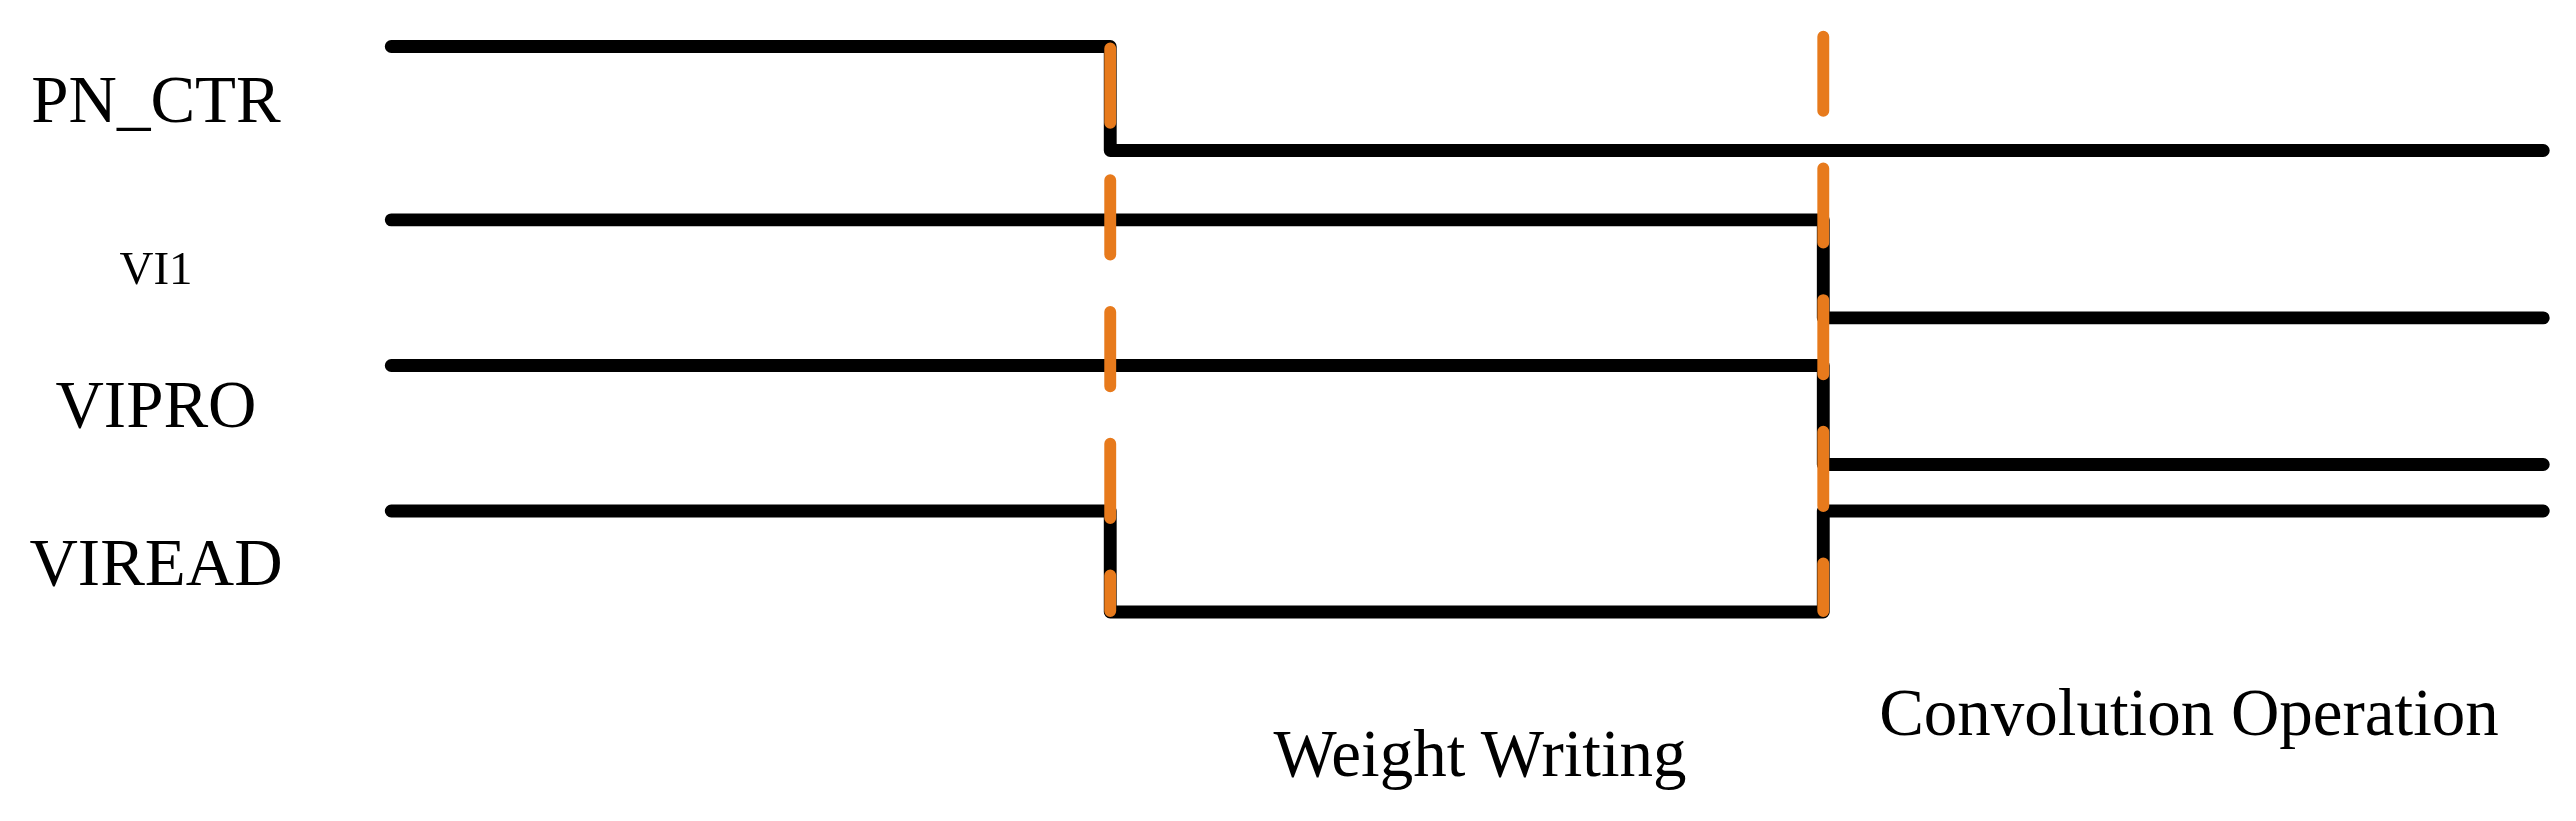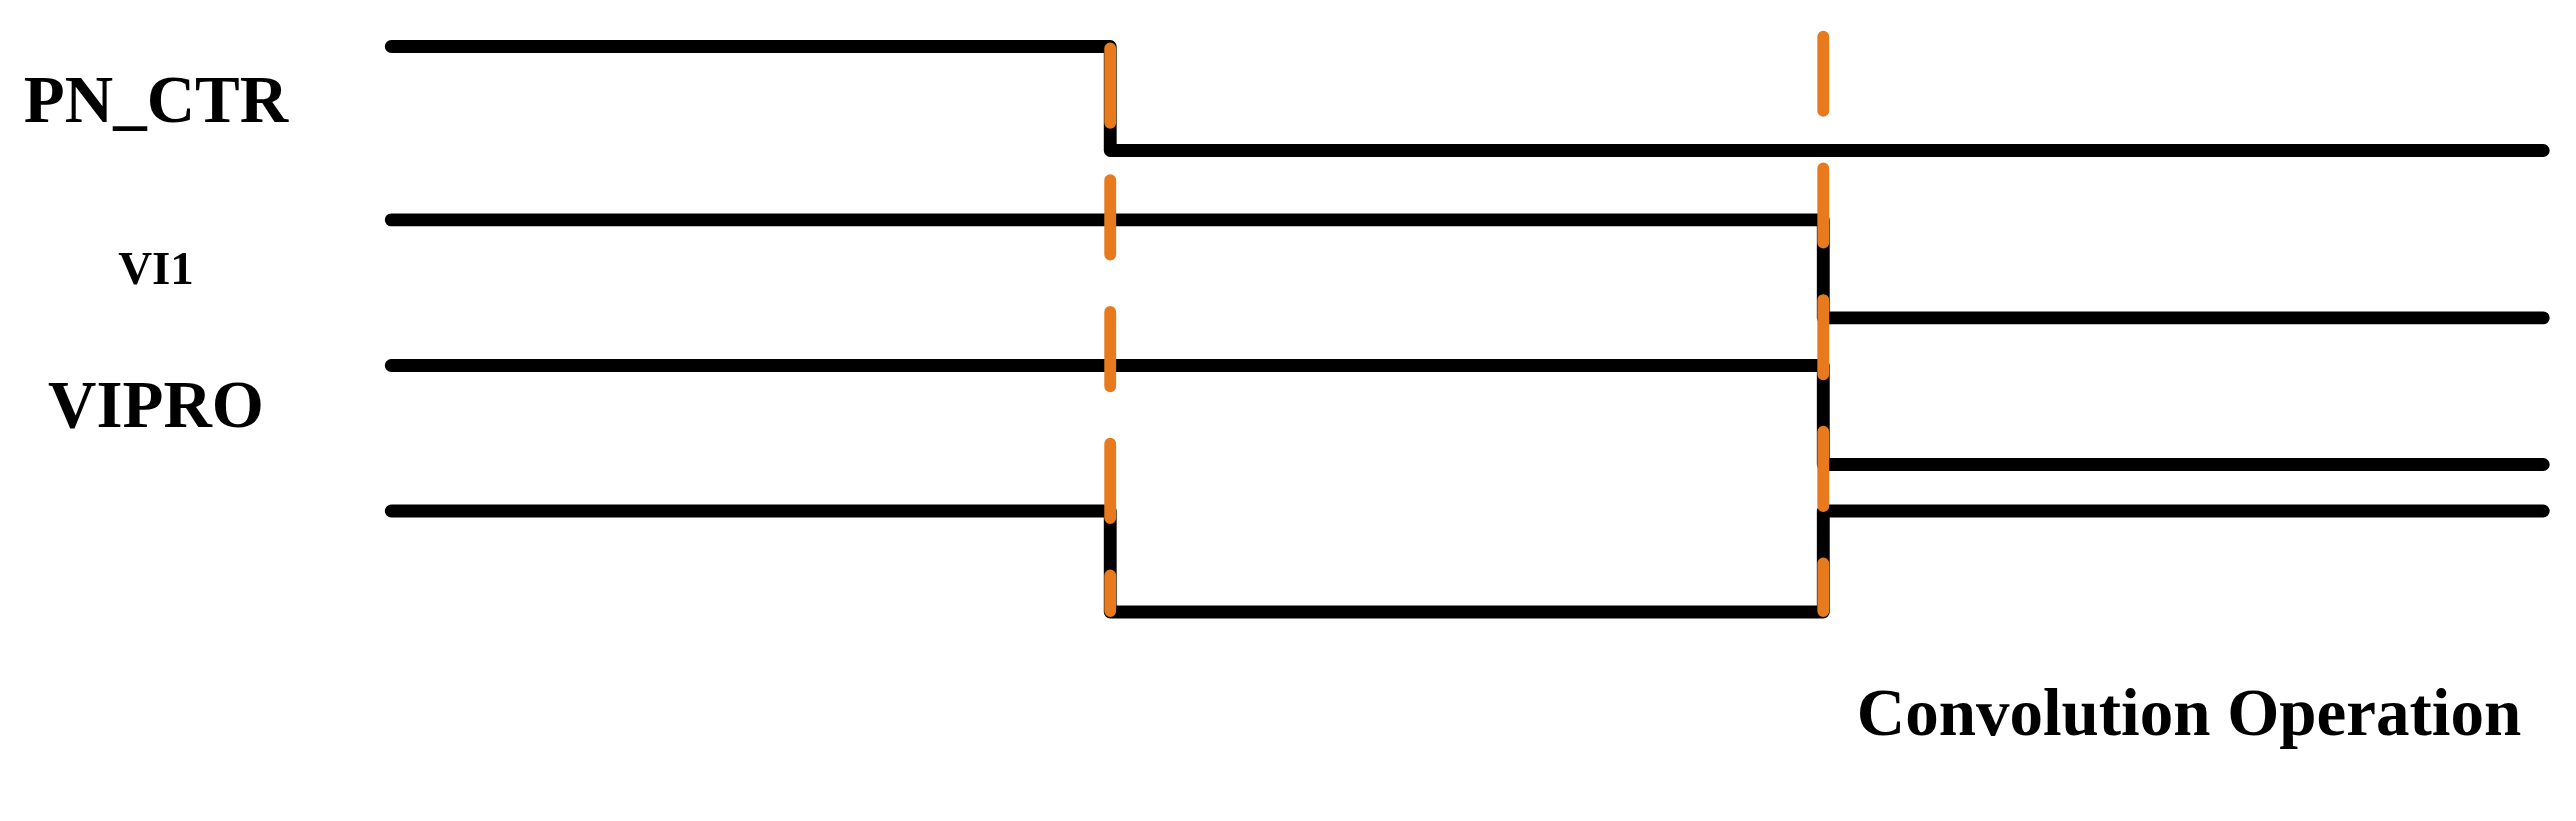--- a/index.html
+++ b/index.html
@@ -7,21 +7,21 @@
     position:relative;
     width:2576px;
     height:821px;
     background:#ffffff;
     overflow:hidden;
     font-family:"Liberation Serif","DejaVu Serif",serif;
   }
   #wave-svg{position:absolute;left:0;top:0;}
   .sig-label,.phase-label{
     position:absolute;
-    font-weight:bold;
+    font-weight:normal;
     color:#000000;
     white-space:nowrap;
     transform:translate(-50%,-50%);
     line-height:1;
     user-select:none;
   }
 </style>
 </head>
 <body>
 
@@ -31,16 +31,18 @@
       <polyline points="395,222 1121,222 1121,222 1841,222 1841,321 2568,321" fill="none" stroke="#000000" stroke-width="13" stroke-linecap="round" stroke-linejoin="round"></polyline>
       <polyline points="395,369 1121,369 1121,369 1841,369 1841,469 2568,469" fill="none" stroke="#000000" stroke-width="13" stroke-linecap="round" stroke-linejoin="round"></polyline>
       <polyline points="395,516 1121,516 1121,618 1841,618 1841,516 2568,516" fill="none" stroke="#000000" stroke-width="13" stroke-linecap="round" stroke-linejoin="round"></polyline>
       <line x1="1121" x2="1121" y1="49" y2="617" stroke="#E77A1C" stroke-width="12" stroke-linecap="round" stroke-dasharray="75 58"></line>
       <line x1="1841" x2="1841" y1="37" y2="617" stroke="#E77A1C" stroke-width="12" stroke-linecap="round" stroke-dasharray="75 58"></line>
     </svg>
 
   <div class="sig-label" style="left: 156px; top: 99px; font-size: 67px;">PN_CTR</div>
   <div class="sig-label" style="left: 156px; top: 268px; font-size: 47px;">VI1</div>
   <div class="sig-label" style="left: 156px; top: 404px; font-size: 67px;">VIPRO</div>
+  <div class="sig-label" style="left: 156px; top: 562px; font-size: 67px;">VIREAD</div>
 
+  <div class="phase-label" style="left: 1480px; top: 753px; font-size: 67px;">Weight Writing</div>
   <div class="phase-label" style="left: 2189px; top: 712px; font-size: 67px;">Convolution Operation</div>
 </div>
 
 
 </body></html>

